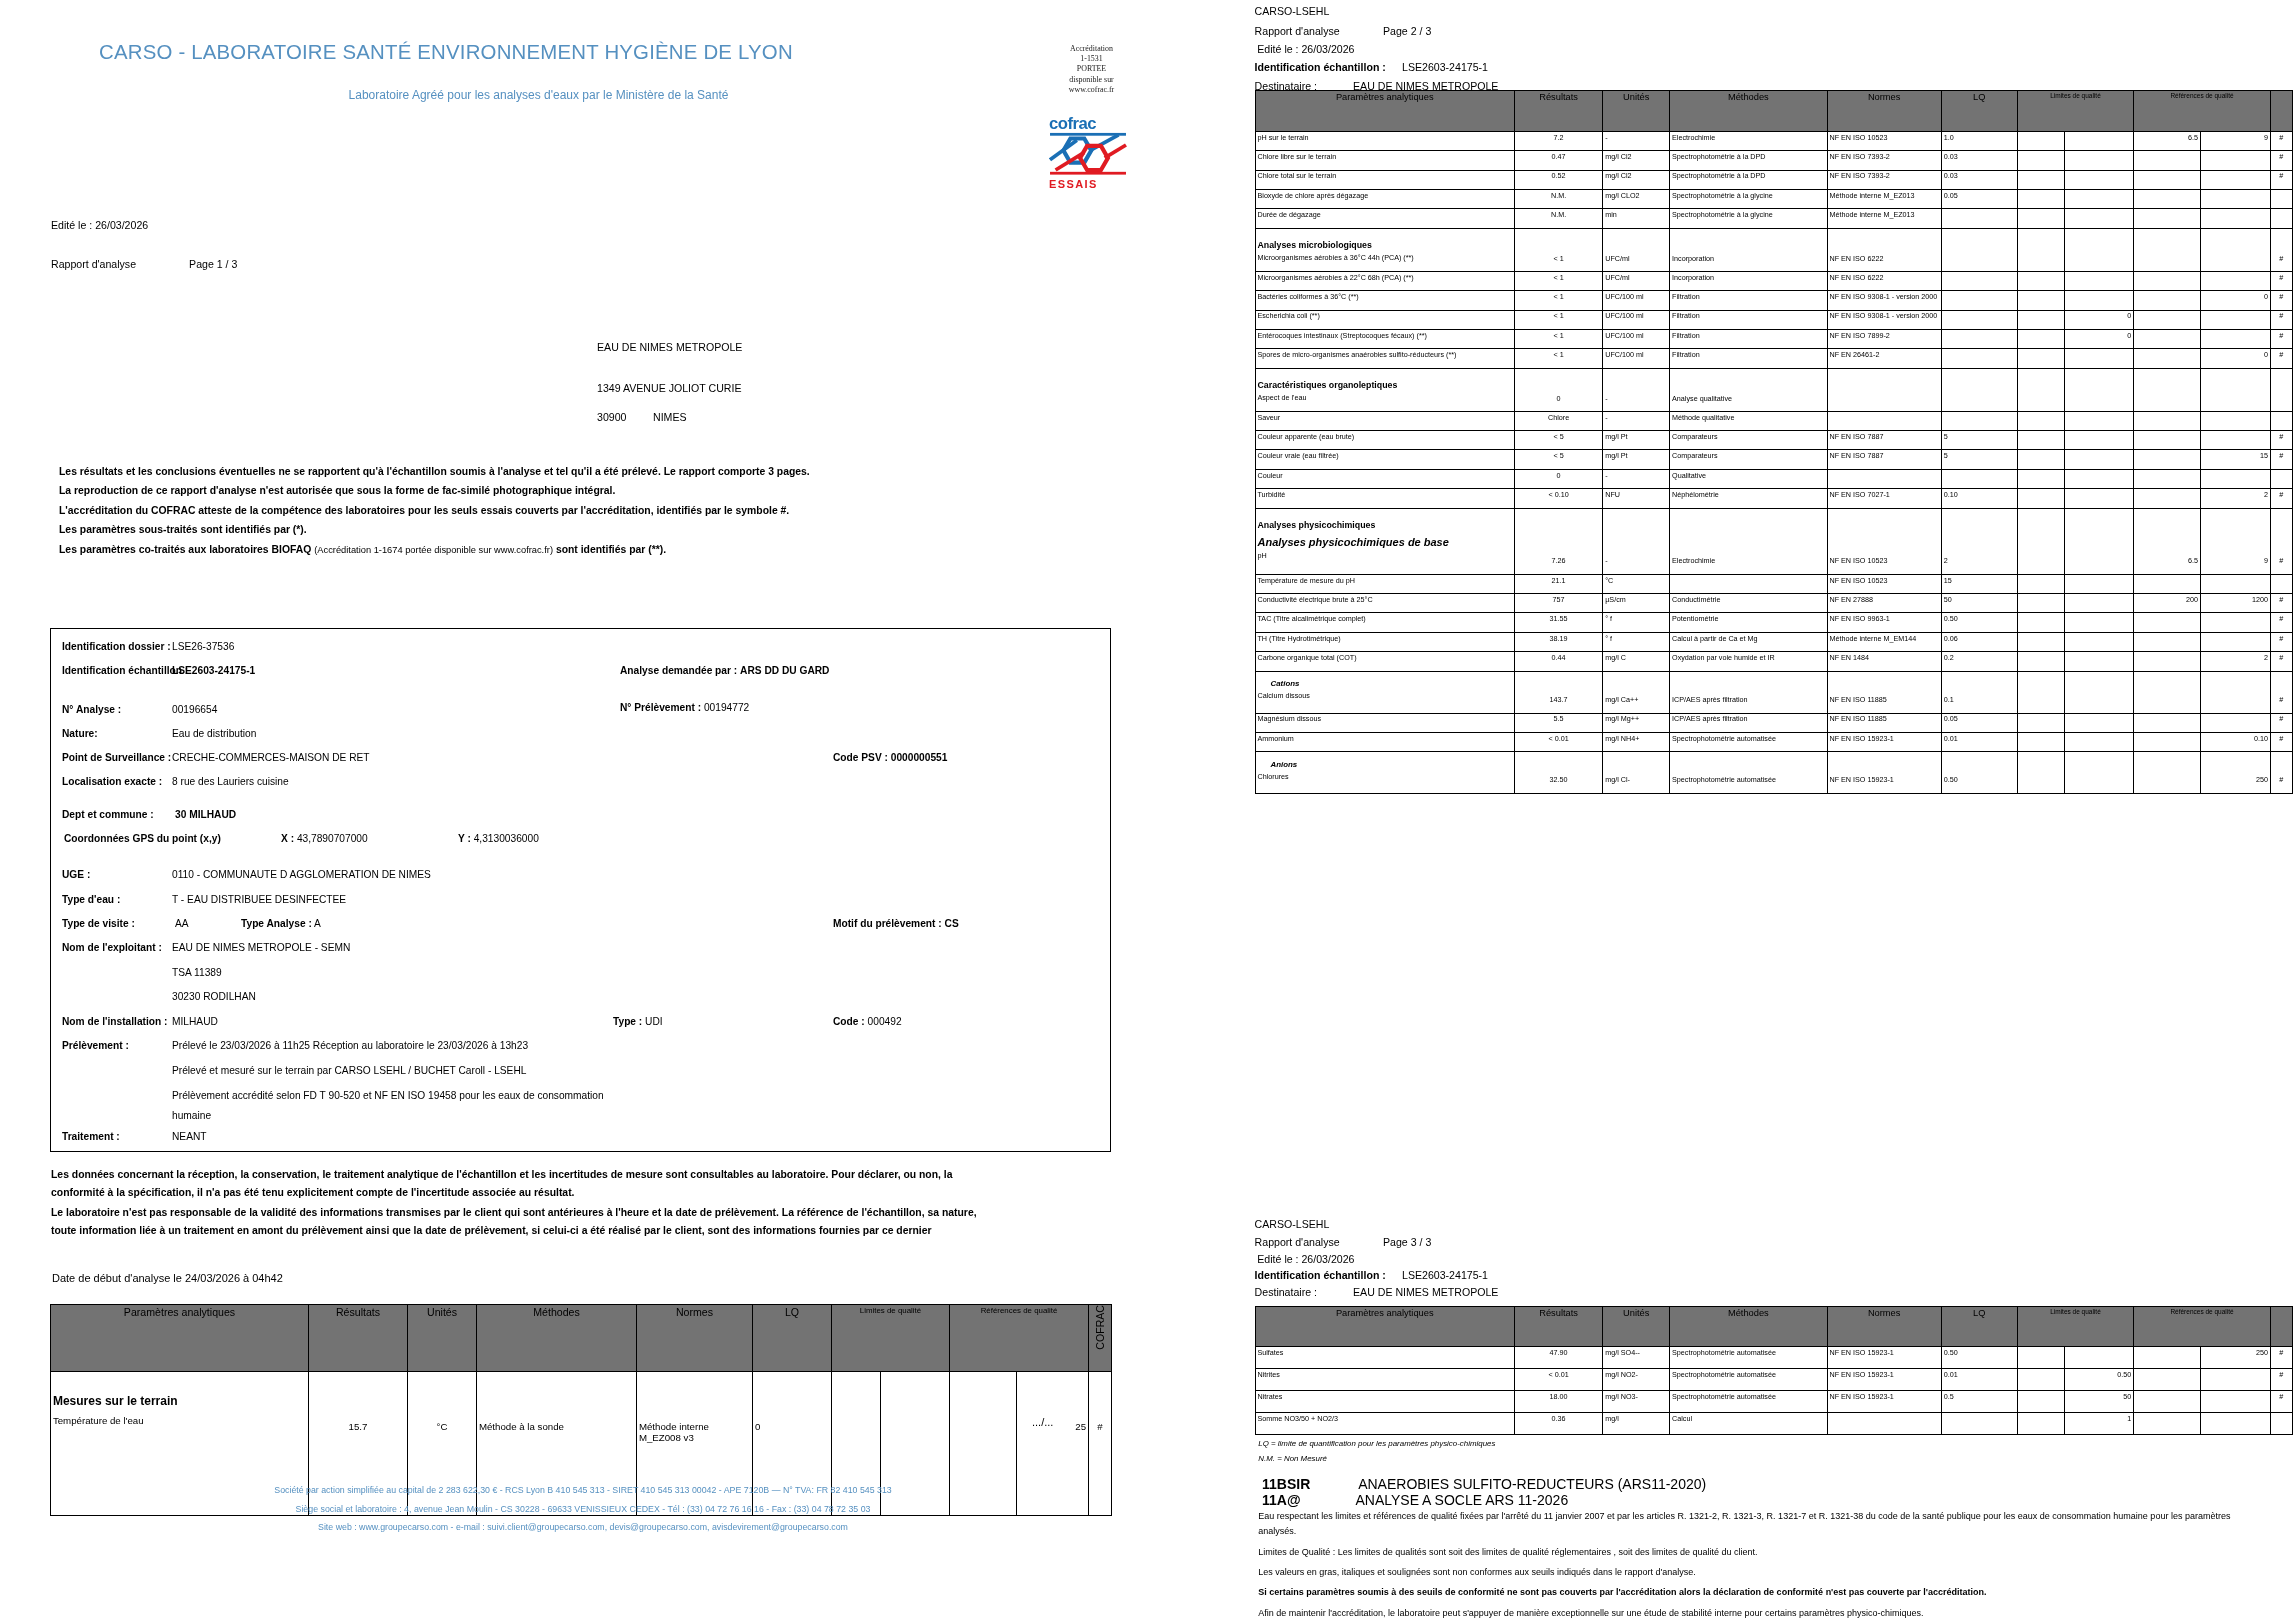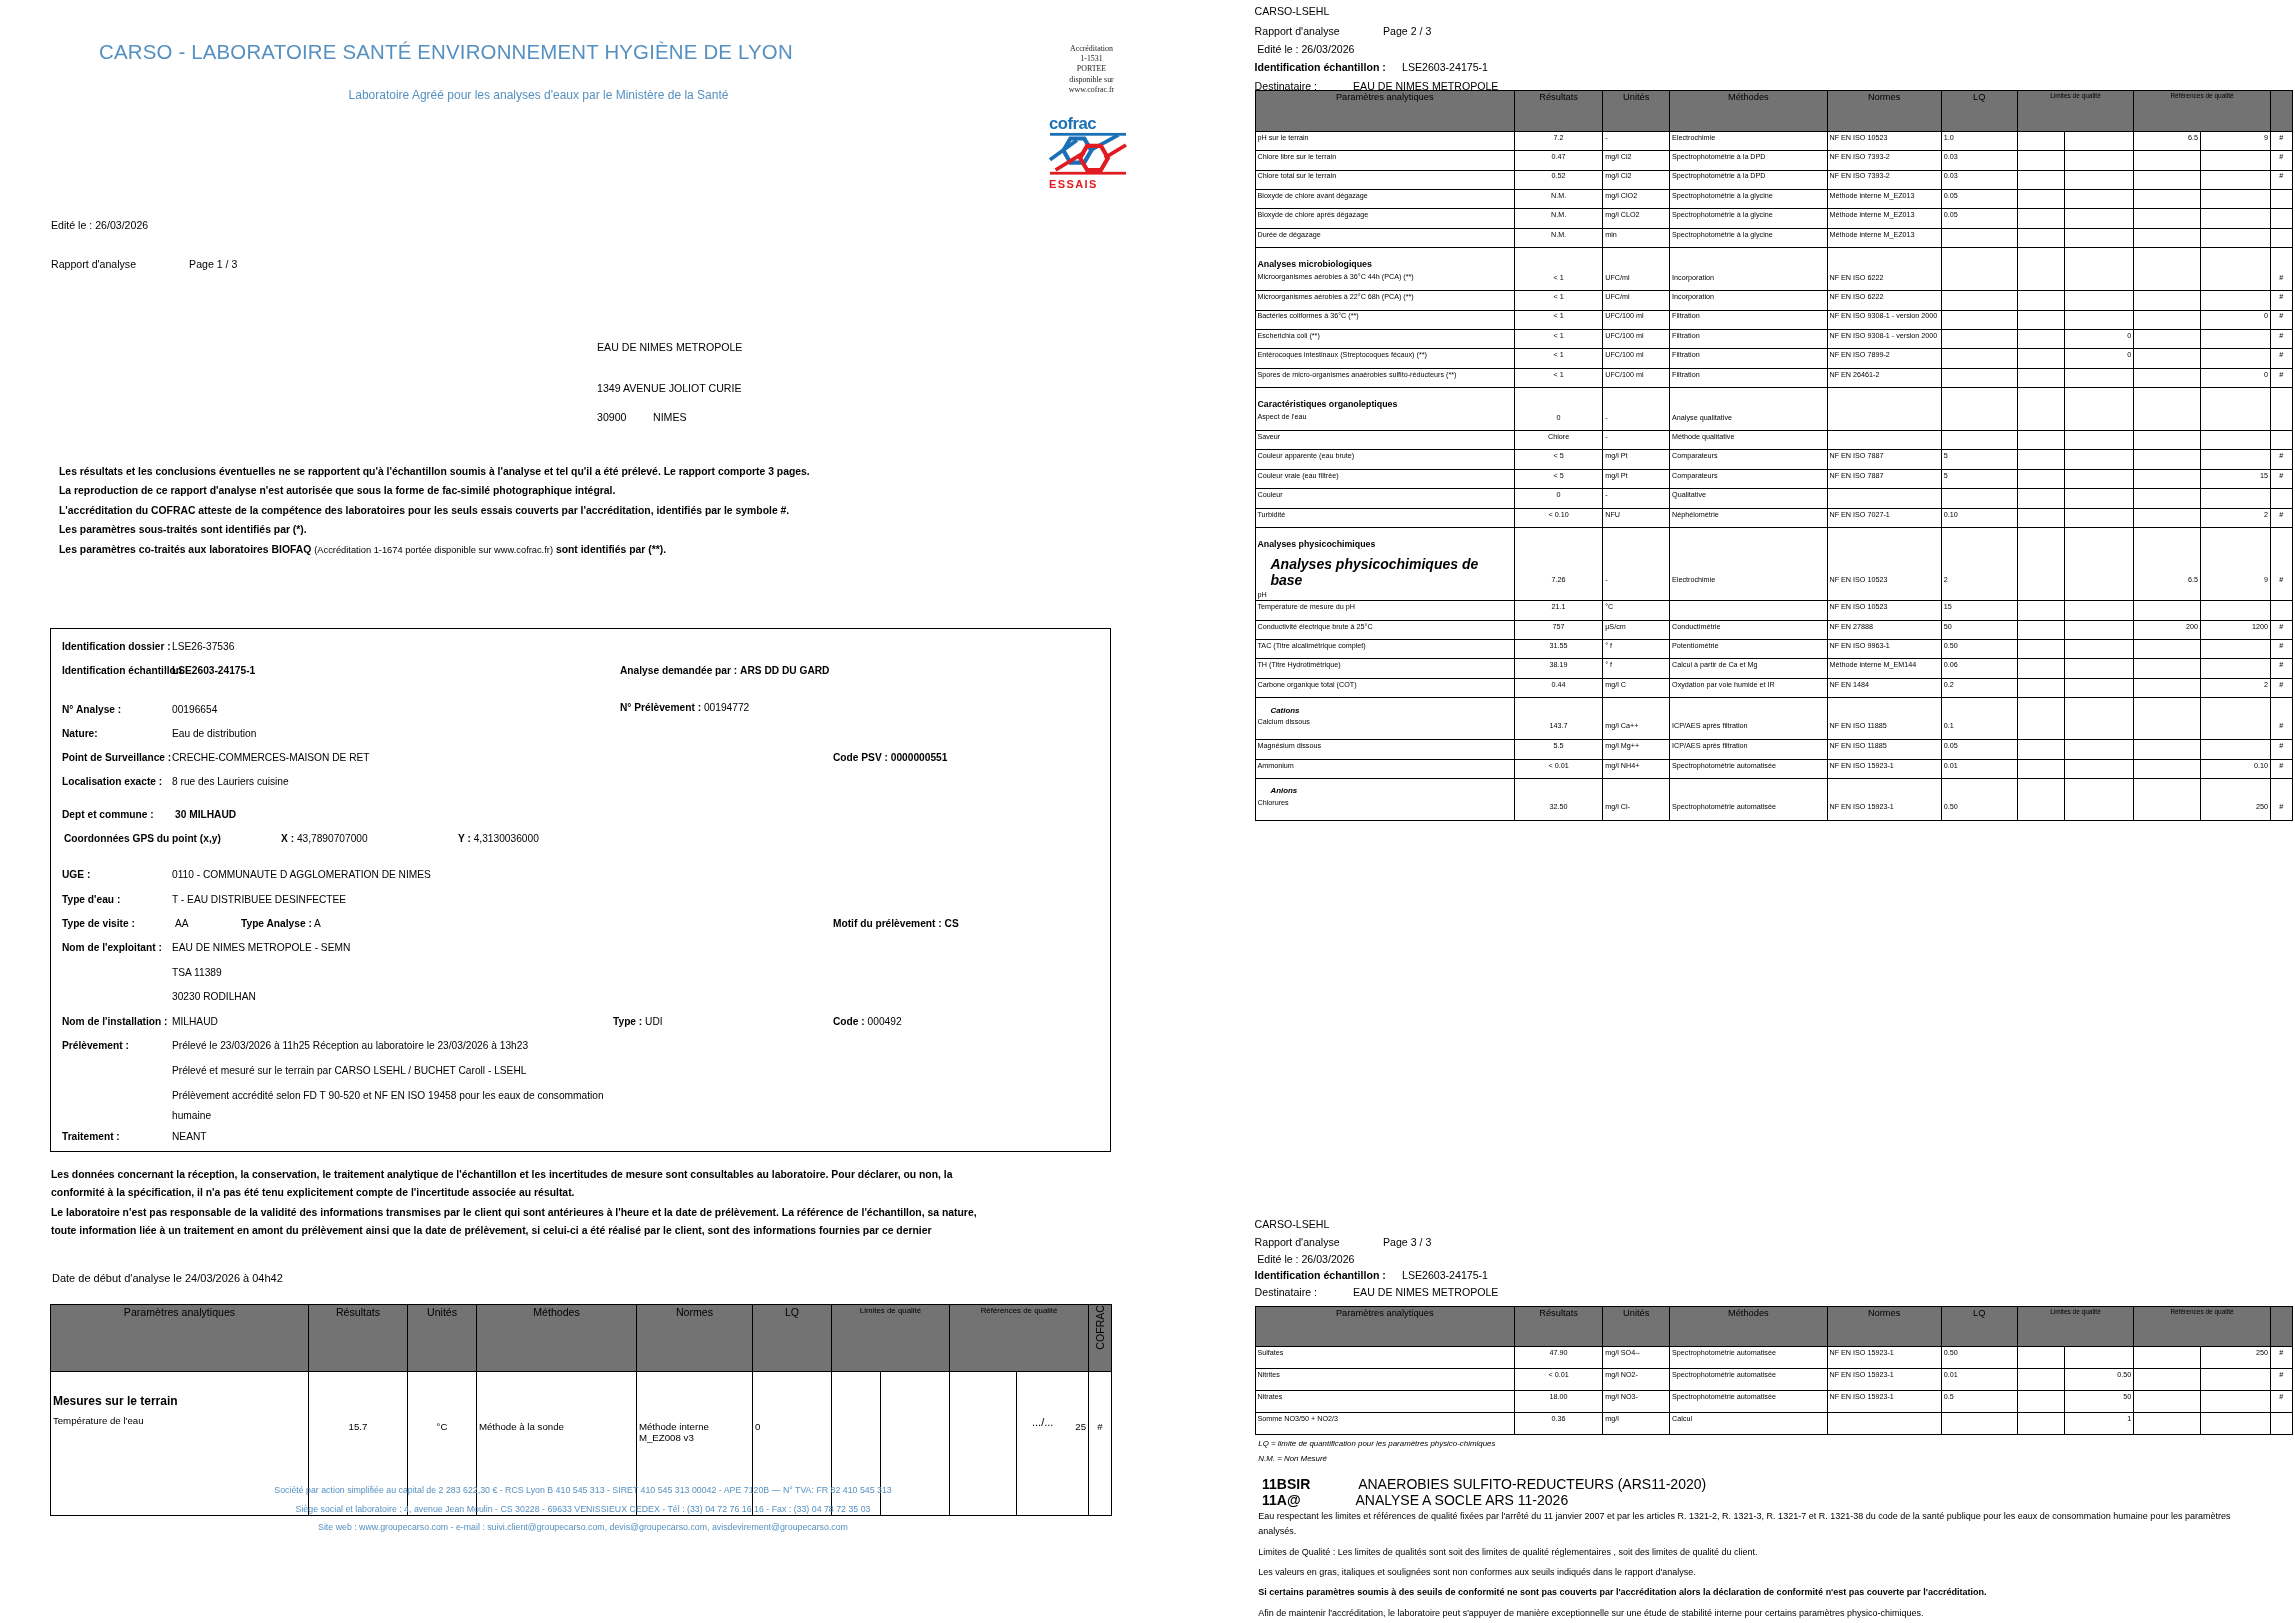--- a/index.html
+++ b/index.html
@@ -355,35 +355,20 @@
           <td>NF EN ISO 7393-2</td>
           <td>0.03</td>
           <td class="rgt"></td>
           <td class="rgt"></td>
           <td class="rgt"></td>
           <td class="rgt"></td>
           <td class="ctr" style="padding-left: 0.5px; padding-right: 0.5px;">#</td>
         </tr>
         <tr style="height: 19.4px;">
           <td>
-            <div style="margin-top: 0px;">Bioxyde de chlore avant dégazage</div>
-          </td>
-          <td class="ctr">N.M.</td>
-          <td>mg/l ClO2</td>
-          <td>Spectrophotométrie à la glycine</td>
-          <td>Méthode interne M_EZ013</td>
-          <td>0.05</td>
-          <td class="rgt"></td>
-          <td class="rgt"></td>
-          <td class="rgt"></td>
-          <td class="rgt"></td>
-          <td class="ctr" style="padding-left: 0.5px; padding-right: 0.5px;"></td>
-        </tr>
-        <tr style="height: 19.4px;">
-          <td>
             <div style="margin-top: 0px;">Bioxyde de chlore après dégazage</div>
           </td>
           <td class="ctr">N.M.</td>
           <td>mg/l CLO2</td>
           <td>Spectrophotométrie à la glycine</td>
           <td>Méthode interne M_EZ013</td>
           <td>0.05</td>
           <td class="rgt"></td>
           <td class="rgt"></td>
           <td class="rgt"></td>
@@ -583,21 +568,21 @@
           <td>0.10</td>
           <td class="rgt"></td>
           <td class="rgt"></td>
           <td class="rgt"></td>
           <td class="rgt">2</td>
           <td class="ctr" style="padding-left: 0.5px; padding-right: 0.5px;">#</td>
         </tr>
         <tr style="height: 66px;">
           <td>
             <div class="sect" style="font-size: 8.8px; margin-top: 10.2px;">Analyses physicochimiques</div>
-            <div class="sect-i" style="font-size: 14px; margin-top: 6.5px; margin-left: 13px;">Analyses physicochimiques de base</div>
+            <div class="sect-i" style="font-size: 11px; margin-top: 6.5px; ">Analyses physicochimiques de base</div>
             <div style="margin-top: 2.8px;">pH</div>
           </td>
           <td class="ctr" style="padding-top: 47px;">7.26</td>
           <td style="padding-top: 47px;">-</td>
           <td style="padding-top: 47px;">Electrochimie</td>
           <td style="padding-top: 47px;">NF EN ISO 10523</td>
           <td style="padding-top: 47px;">2</td>
           <td class="rgt" style="padding-top: 47px;"></td>
           <td class="rgt" style="padding-top: 47px;"></td>
           <td class="rgt" style="padding-top: 47px;">6.5</td>

